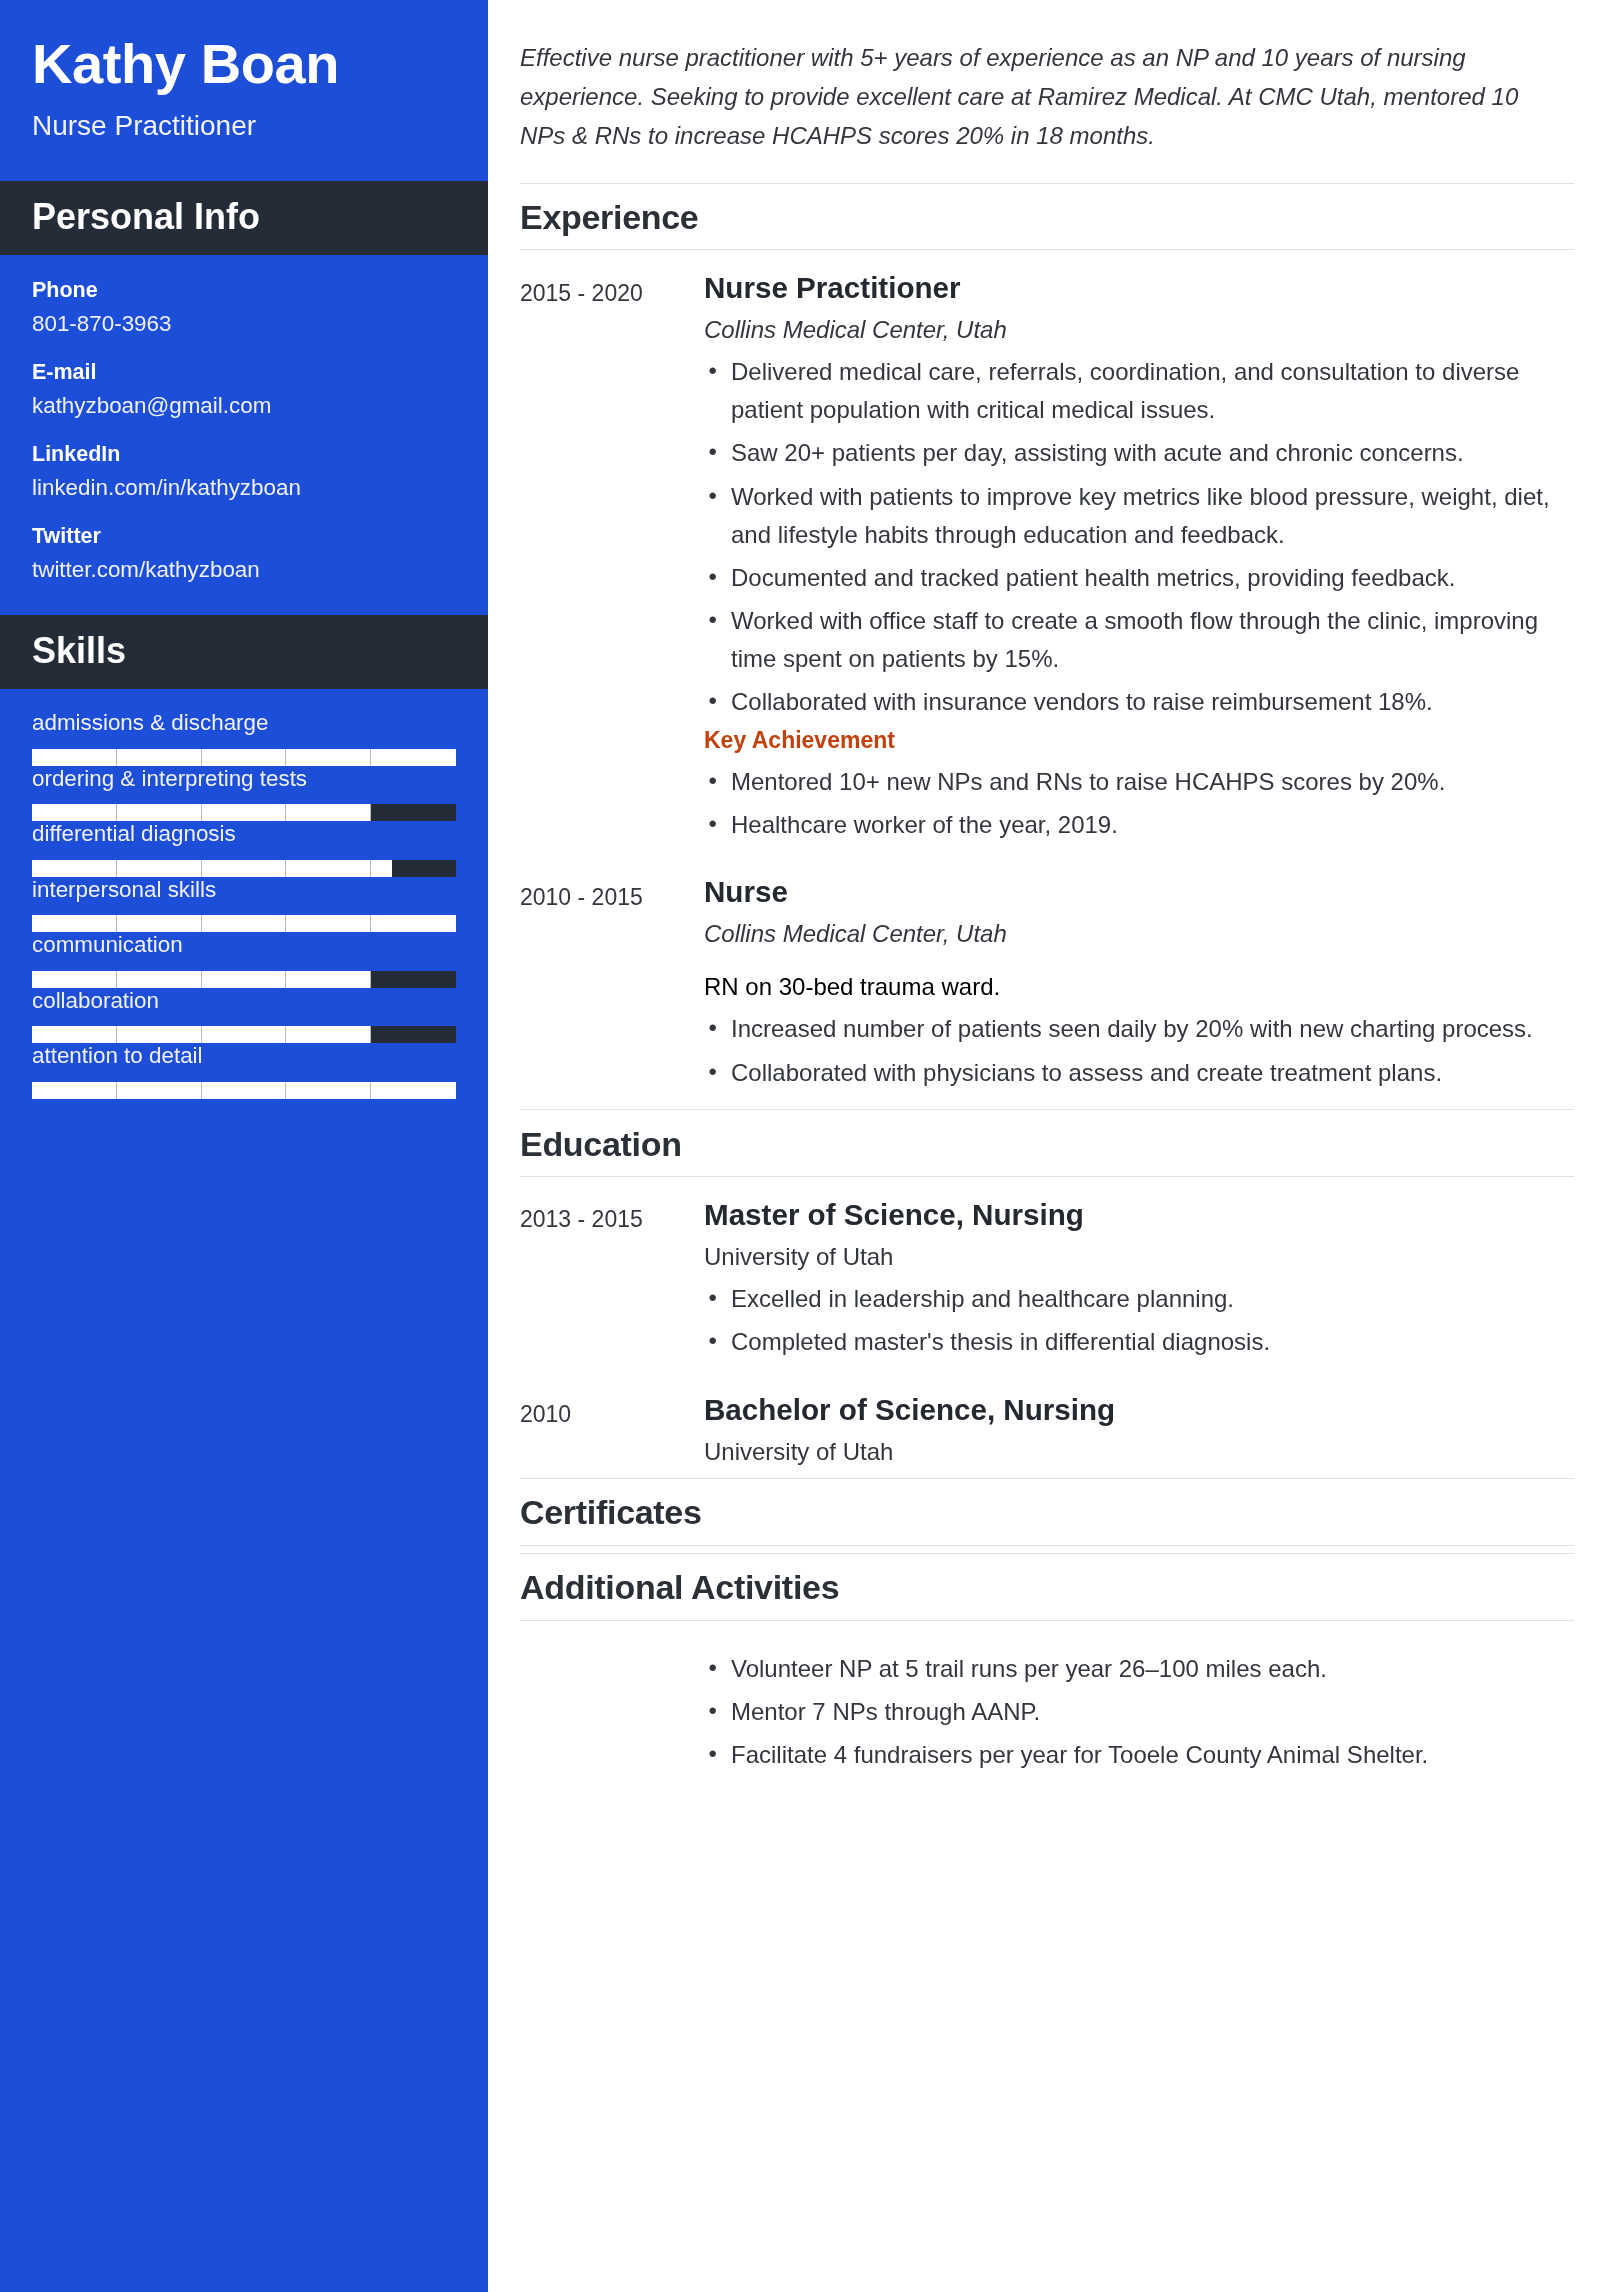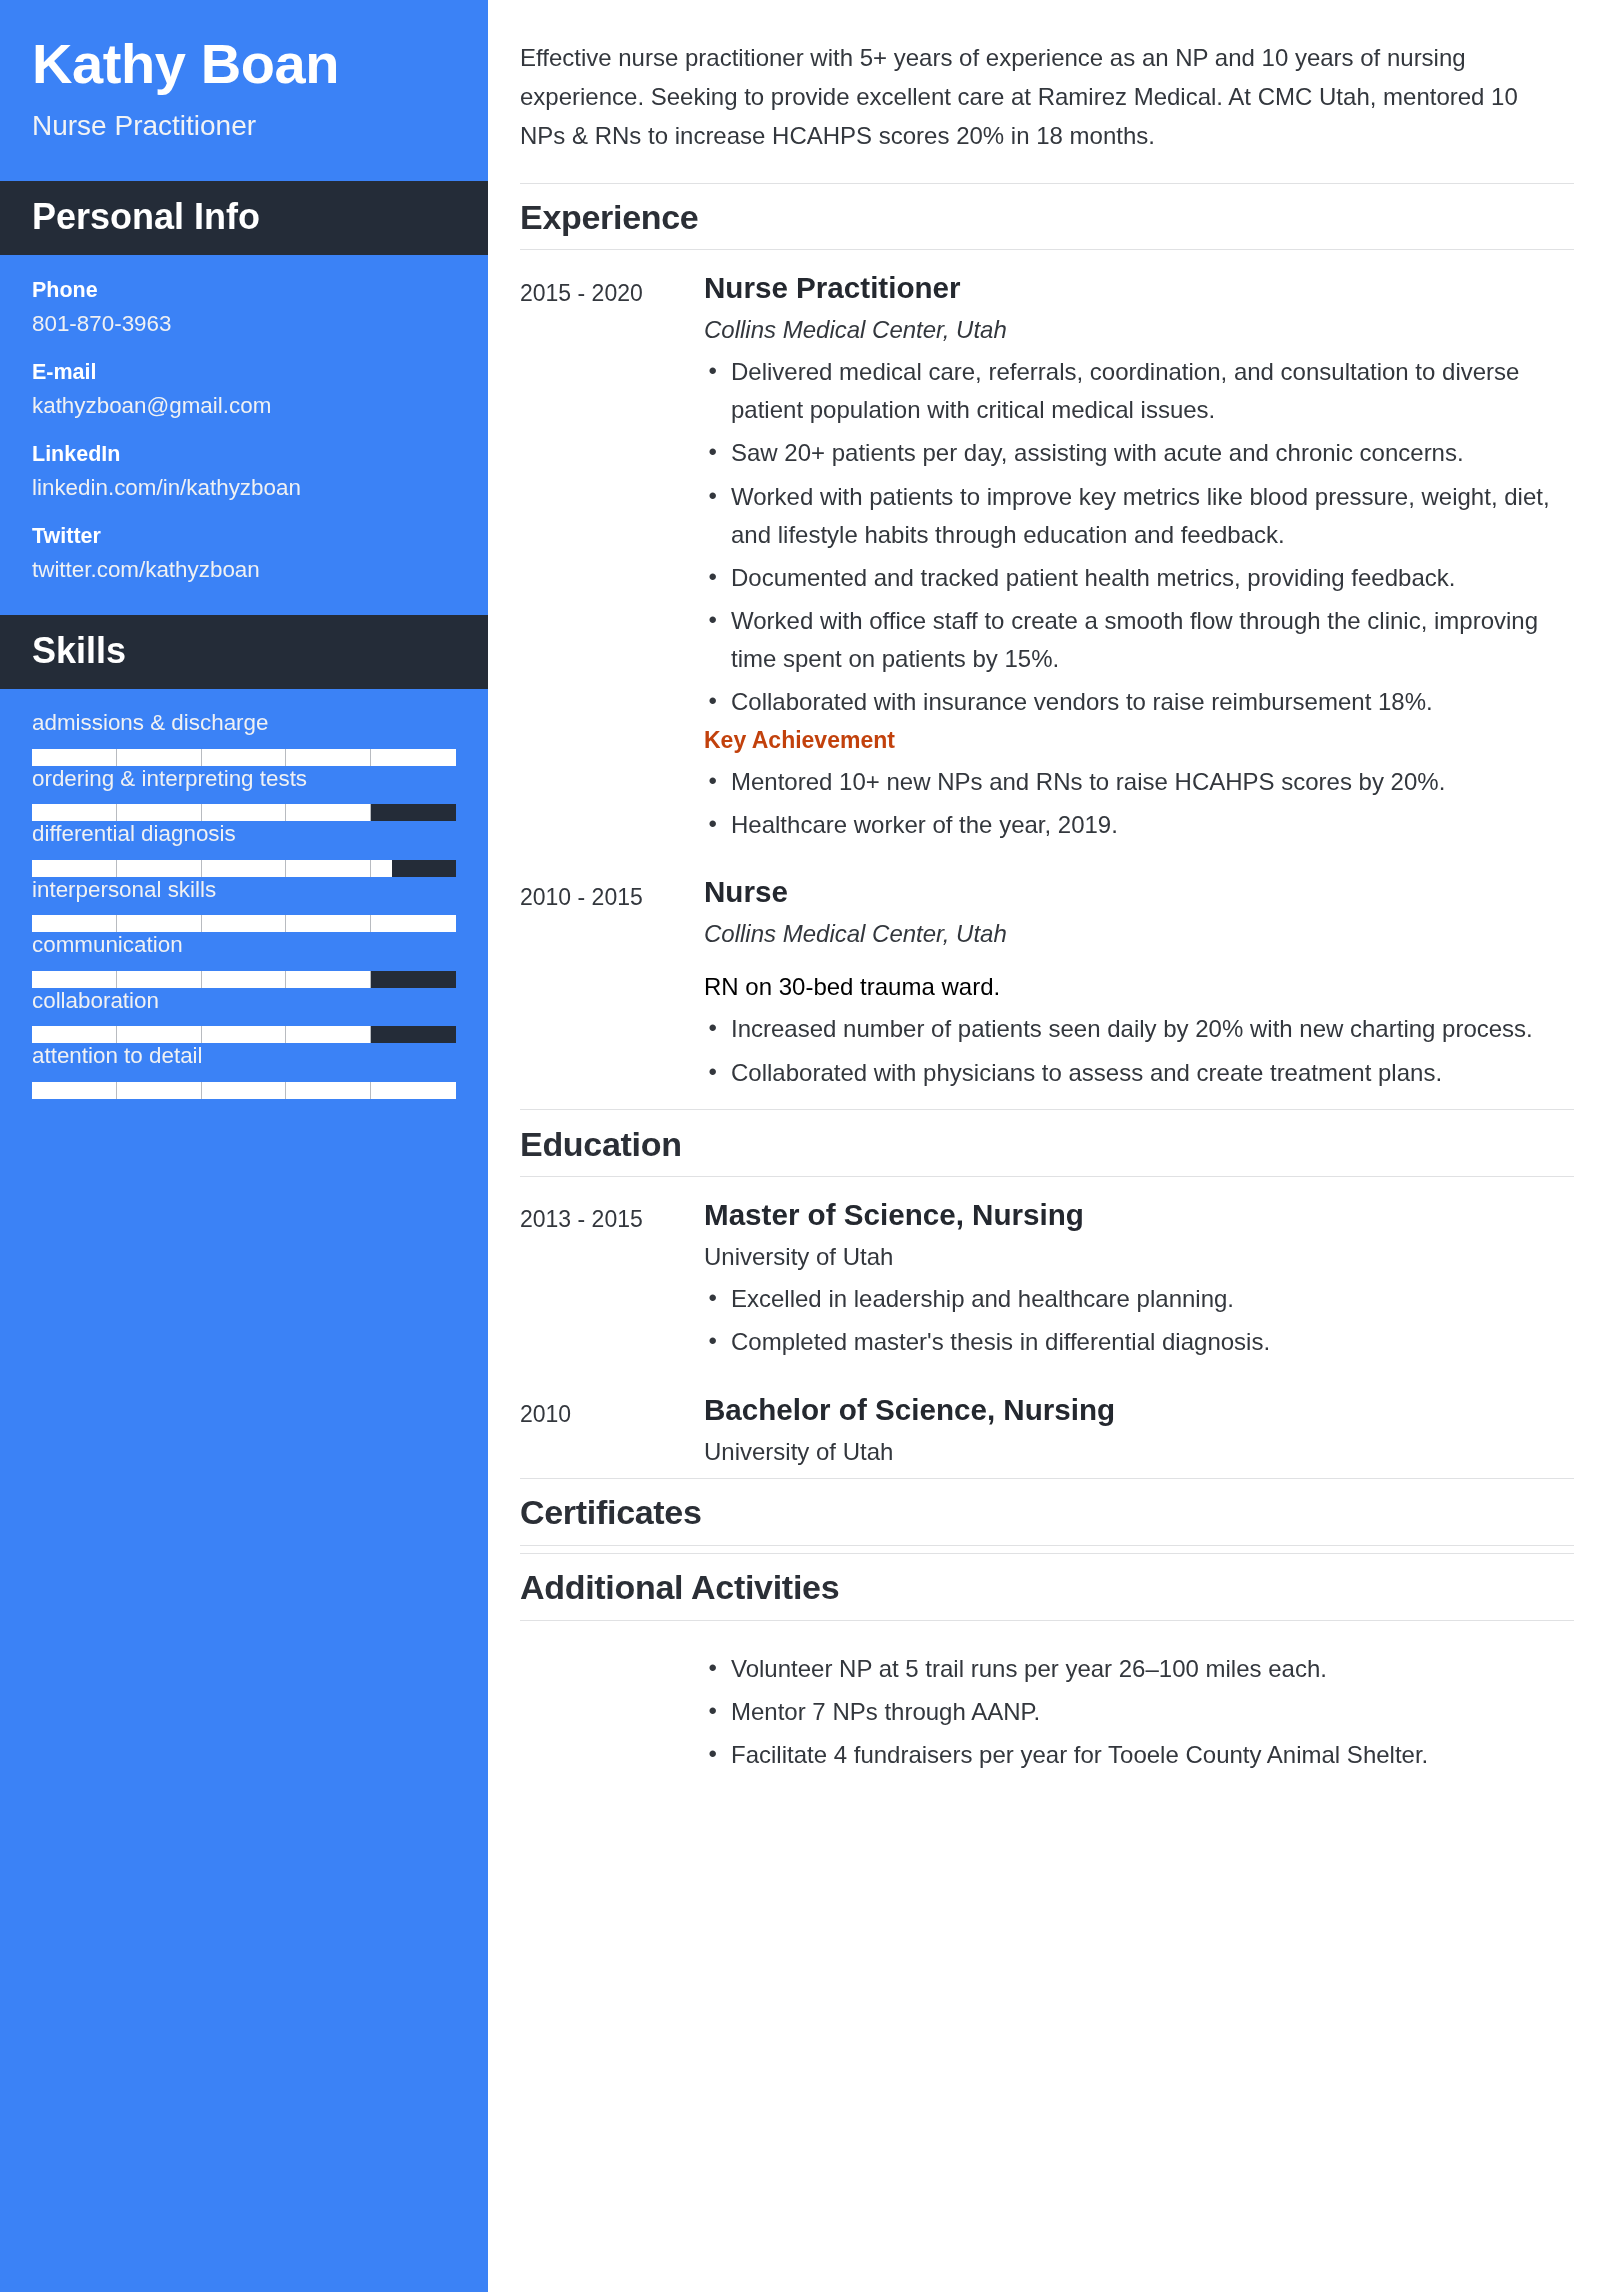--- a/index.html
+++ b/index.html
@@ -16,21 +16,21 @@
     background: #ffffff;
     display: flex;
     align-items: stretch;
     position: relative;
   }
 
   
   .sidebar {
     width: 488px;
     flex: 0 0 488px;
-    background: #3b82f6;
+    background: #1d4ed8;
     color: #ffffff;
     padding-bottom: 36px;
   }
 
   .sidebar-head {
     padding: 34px 32px 39px 32px;
   }
 
   .cand-name {
     font-size: 56px;
@@ -115,20 +115,21 @@
     padding: 39px 47px 36px 32px;
     border-right: 1.8px solid #e3e4e6;
   }
 
   .summary {
     font-size: 24px;
     line-height: 1.62;
     color: #33373d;
     padding-right: 9px;
     margin-bottom: 27px;
+    font-style: italic;
   }
 
   .sec { margin-bottom: 7.2px; }
 
   .sec-title {
     font-size: 34px;
     font-weight: bold;
     color: #2b2f36;
     letter-spacing: -0.3px;
     border-top: 1.8px solid #e0e1e3;

